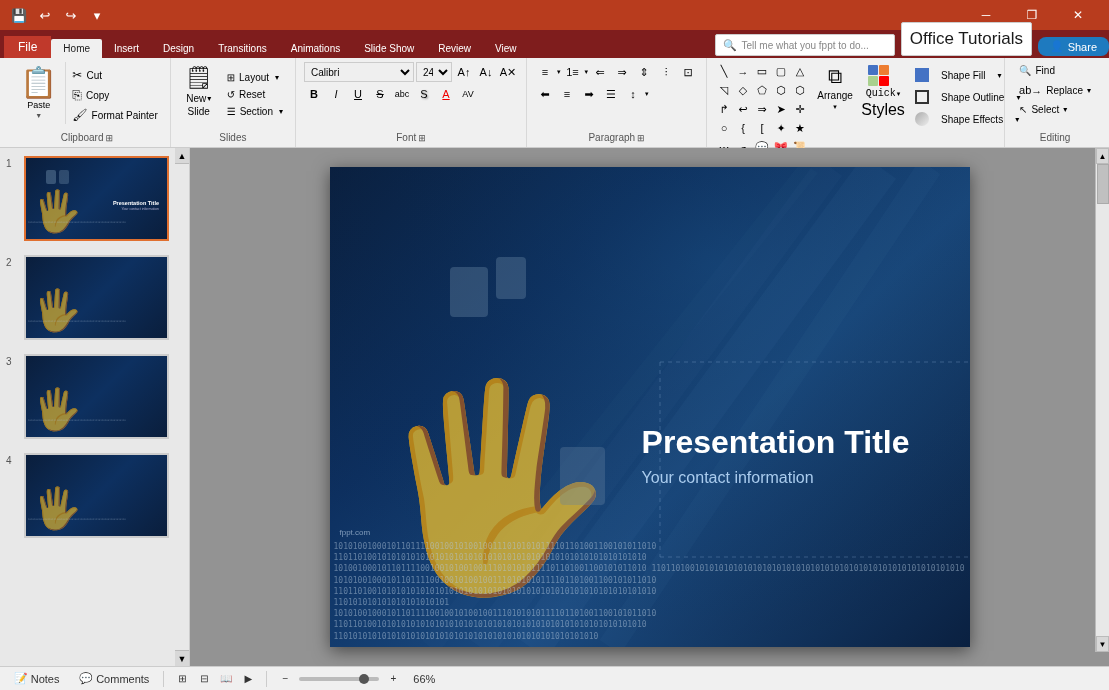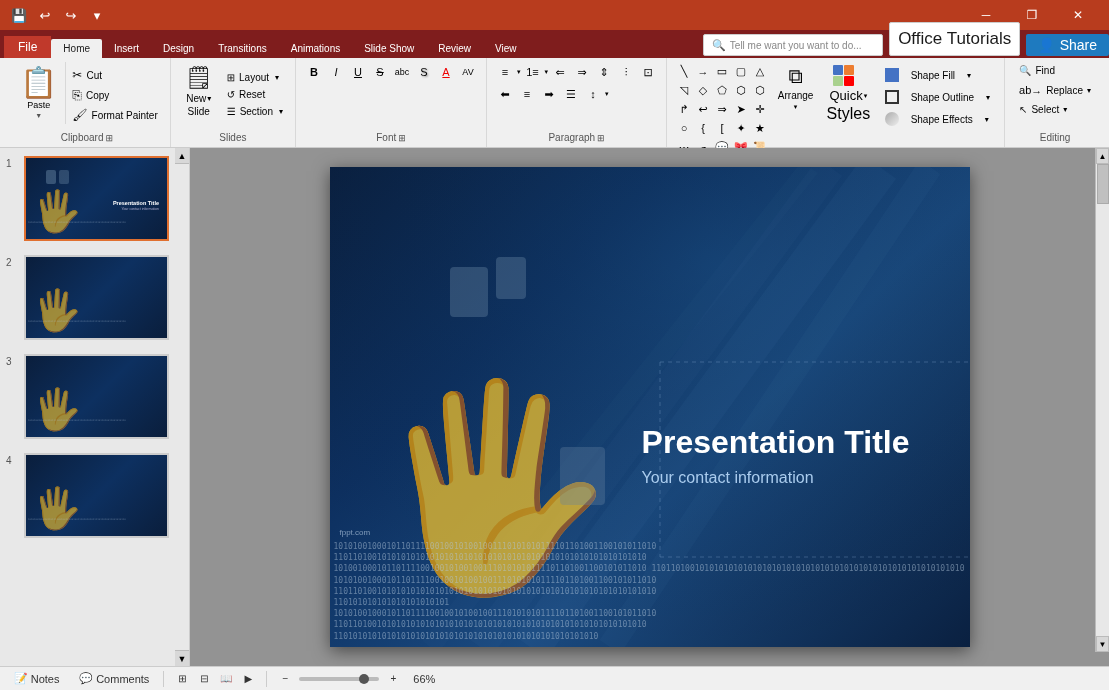--- a/index.html
+++ b/index.html
@@ -85,21 +85,21 @@
     .zoom-thumb { width: 10px; height: 10px; background: #555; border-radius: 50%; position: absolute; top: -3px; left: 75%; cursor: pointer; }
 
     
     .tell-me { display: flex; align-items: center; gap: 4px; background: white; border: 1px solid #ccc; border-radius: 2px; padding: 2px 8px; height: 22px; min-width: 180px; cursor: text; }
     .tell-me-icon { color: #777; font-size: 11px; }
 
     
     .office-tutorials-btn { background: white; border: 1px solid #ccc; border-radius: 2px; padding: 6px 8px; cursor: pointer; font-size: 17px; color: #1a1a1a; }
 
     
-    .share-btn { background: #1e7abf; color: white; border: none; border-radius: 2px; padding: 3px 12px; cursor: pointer; font-size: 14px; display: flex; align-items: center; gap: 4px; }
+    .share-btn { background: #1e7abf; color: white; border: none; border-radius: 8px; padding: 3px 12px; cursor: pointer; font-size: 11px; display: flex; align-items: center; gap: 4px; }
 
     
     .win-btns { display: flex; gap: 0; }
     .win-btn { width: 46px; height: 30px; display: flex; align-items: center; justify-content: center; cursor: pointer; color: white; font-size: 12px; }
 
     
     .qat { display: flex; align-items: center; gap: 4px; }
     .qat-btn { width: 22px; height: 22px; display: flex; align-items: center; justify-content: center; cursor: pointer; color: white; border-radius: 2px; font-size: 13px; }
 
     .shape-fill-btn { display: flex; align-items: center; gap: 12px; padding: 2px 6px; cursor: pointer; font-size: 10px; white-space: nowrap; }
@@ -133,21 +133,21 @@
   <div class="tab">Insert</div>
   <div class="tab">Design</div>
   <div class="tab">Transitions</div>
   <div class="tab">Animations</div>
   <div class="tab">Slide Show</div>
   <div class="tab">Review</div>
   <div class="tab">View</div>
   <div style="flex:1; display:flex; align-items:flex-end; justify-content:flex-end; padding-bottom:2px; gap:6px;">
     <div class="tell-me">
       <span class="tell-me-icon">🔍</span>
-      <span style="color:#888;font-size:10px;">Tell me want you want to do...</span>
+      <span style="color:#888;font-size:10px;">Tell me what you fppt to do...</span>
     </div>
     <div class="office-tutorials-btn">Office Tutorials</div>
     <div class="share-btn">
       <span>👤</span>
       <span>Share</span>
     </div>
   </div>
 </div>
 
 <div class="ribbon">
@@ -210,20 +210,31 @@
           </div>
         </div>
       </div>
     </div>
     <div class="ribbon-group-label">Slides</div>
   </div>
 
   <div class="ribbon-group" style="min-width:160px;">
     <div class="ribbon-group-content">
       <div class="font-controls">
+        <div class="font-row">
+          <select class="font-select">
+            <option>Calibri</option>
+          </select>
+          <select class="font-size-select">
+            <option>24</option>
+          </select>
+          <div class="font-btn" title="Increase Font Size">A↑</div>
+          <div class="font-btn" title="Decrease Font Size">A↓</div>
+          <div class="font-btn" title="Clear Formatting">A✕</div>
+        </div>
         <div class="font-row">
           <div class="font-btn bold">B</div>
           <div class="font-btn italic">I</div>
           <div class="font-btn underline">U</div>
           <div class="font-btn" style="text-decoration:line-through;">S</div>
           <div class="font-btn" style="font-size:9px;">abc</div>
           <div class="font-btn" style="text-shadow:1px 1px 2px #888;">S</div>
           <div class="font-btn" style="color:#e00;text-decoration:underline;text-decoration-color:#e00;">A</div>
           <div class="font-btn" style="font-size:9px;">AV</div>
         </div>
@@ -314,21 +325,21 @@
       </div>
 
       <div class="ribbon-btn" style="min-width:44px;">
         <div style="font-size:20px; display:flex; gap:1px; flex-wrap:wrap; width:30px;">
           <div style="width:10px;height:10px;background:#4472C4;border-radius:1px;"></div>
           <div style="width:10px;height:10px;background:#ED7D31;border-radius:1px;"></div>
           <div style="width:10px;height:10px;background:#A9D18E;border-radius:1px;"></div>
           <div style="width:10px;height:10px;background:#FF0000;border-radius:1px;"></div>
         </div>
         <div style="display:flex;align-items:center;gap:1px;">
-          <span style="font-size:13px;">Quick</span>
+          <span style="font-size:10px;font-family:Liberation Mono, monospace;">Quick</span>
           <span style="font-size:7px;">▾</span>
         </div>
         <span style="font-size:16px;">Styles</span>
       </div>
 
       <div style="display:flex; flex-direction:column; justify-content:space-around; padding:4px 0; gap:4px;">
         <div class="shape-fill-btn">
           <span style="width:14px;height:14px;background:#4472C4;display:inline-block;"></span>
           <span>Shape Fill</span>
           <span style="font-size:8px;">▾</span>

